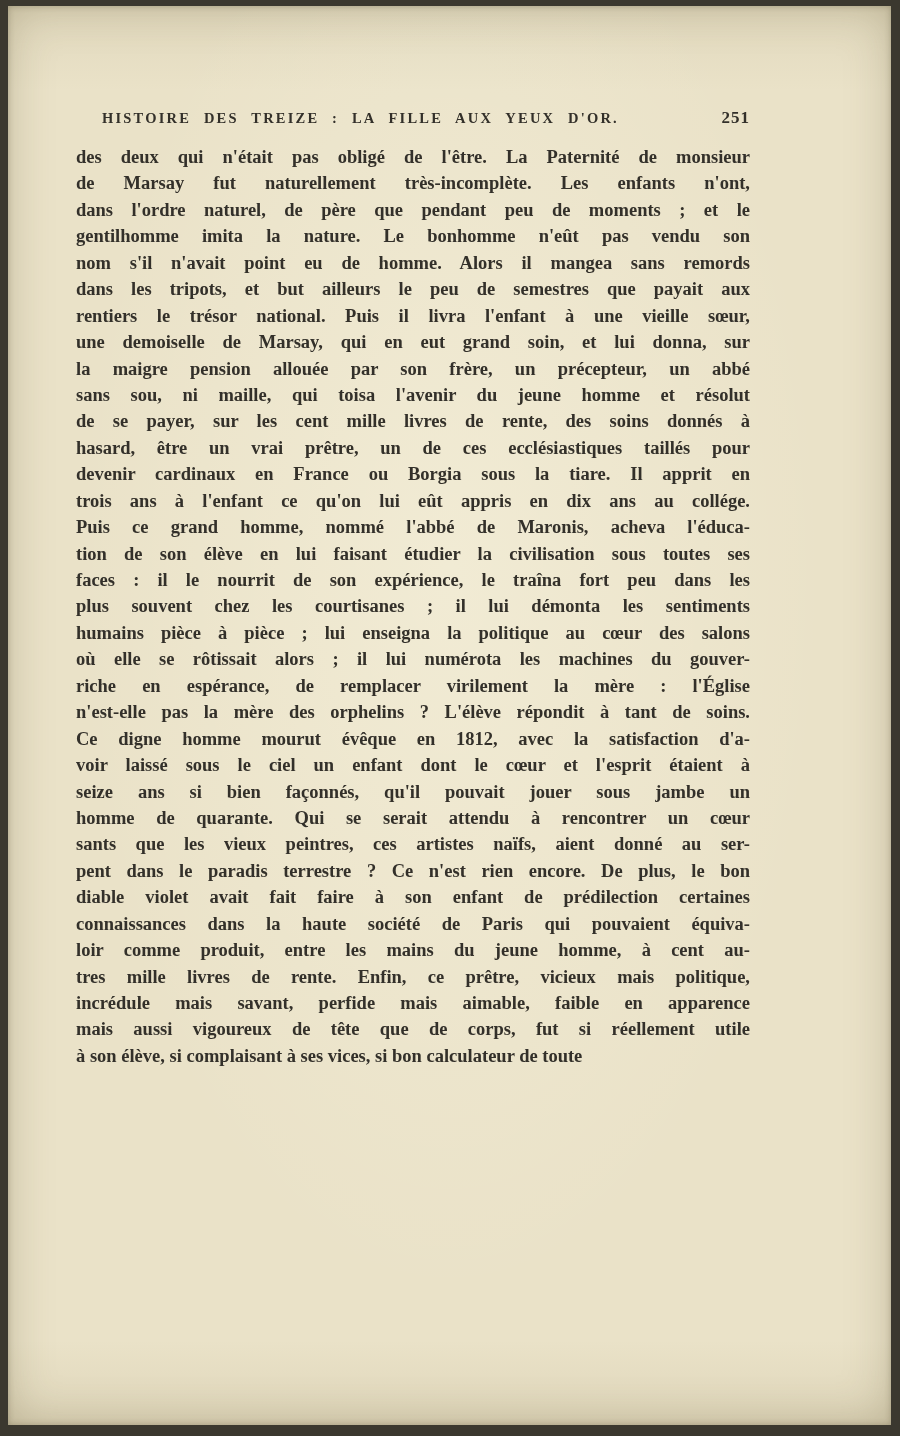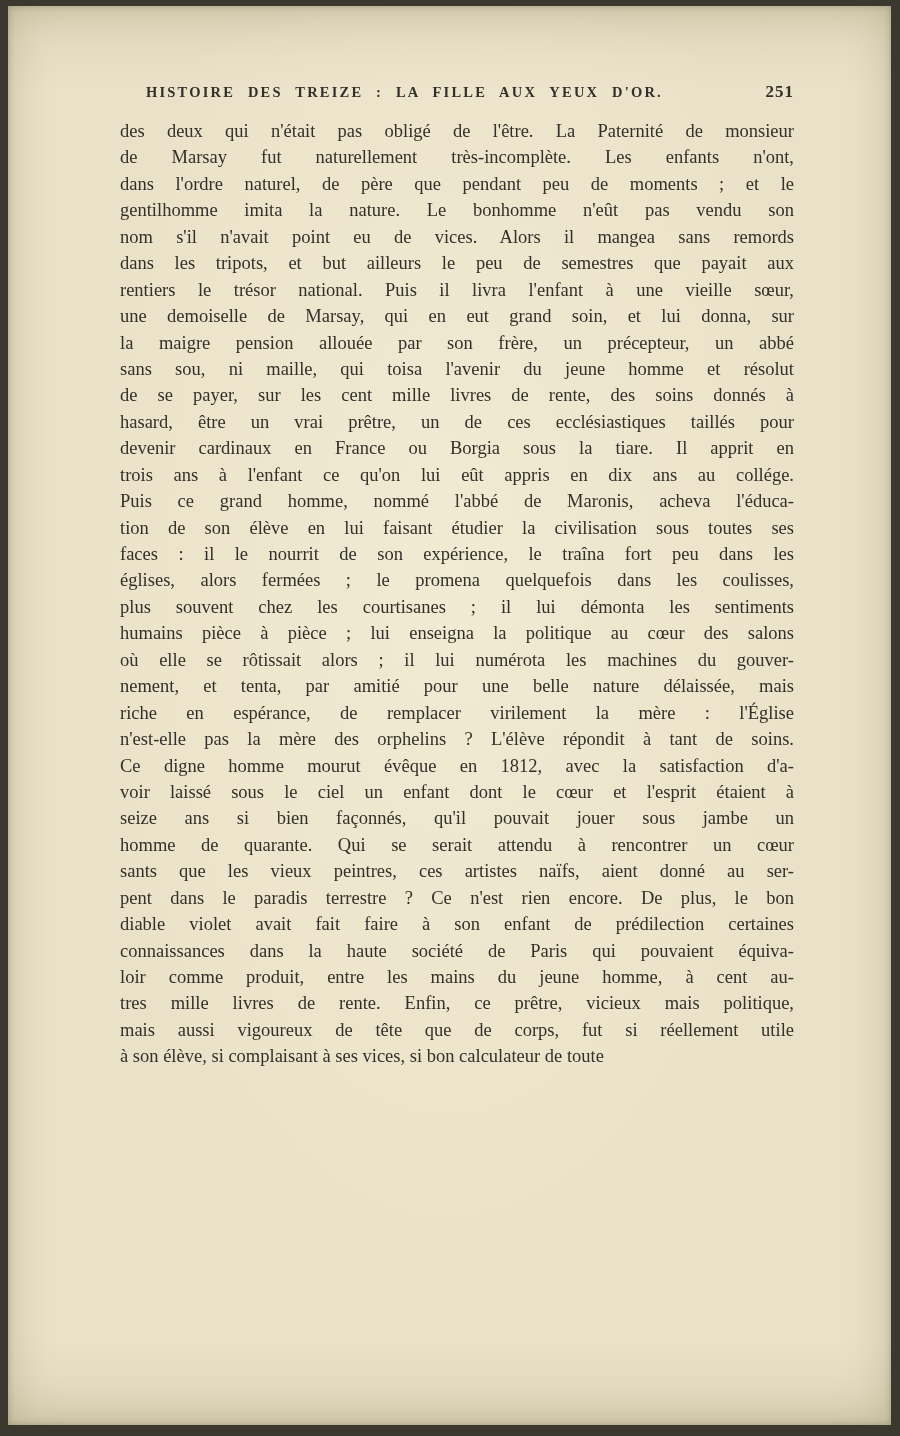--- a/index.html
+++ b/index.html
@@ -22,22 +22,22 @@
     background-image:
       radial-gradient(ellipse at 50% 40%, rgba(255,252,235,0.35), rgba(0,0,0,0) 60%),
       linear-gradient(to bottom, rgba(120,105,60,0.08), rgba(0,0,0,0) 6%, rgba(0,0,0,0) 94%, rgba(120,105,60,0.10));
     box-shadow:
       inset 0 0 46px rgba(95,82,45,0.28),
       inset 0 0 6px rgba(60,52,30,0.30);
     color:var(--ink);
   }
   .content{
     width:674px;
-    margin:0 auto 0 112px;
-    padding-top:76px;
+    margin:0 auto 0 68px;
+    padding-top:102px;
   }
   .running-head{
     display:flex;
     align-items:baseline;
     justify-content:space-between;
     padding-left:26px;
     margin-bottom:16px;
   }
   .running-head .title{
     font-size:14.5px;
@@ -49,20 +49,21 @@
   .running-head .folio{
     font-size:17px;
     font-weight:700;
     letter-spacing:1px;
     text-align:center;
   }
   .page-text{
     font-size:18.5px;
     line-height:26.45px;
     text-rendering:optimizeLegibility;
+    font-weight:bold;
   }
   .page-text .line{
     text-align:justify;
     text-align-last:justify;
     white-space:normal;
     overflow:hidden;
     height:26.45px;
   }
   .page-text .line.last{
     text-align-last:left;
@@ -75,47 +76,46 @@
   <div class="content">
     <div class="running-head">
       <span class="title">HISTOIRE DES TREIZE : LA FILLE AUX YEUX D'OR.</span>
       <span class="folio">251</span>
     </div>
     <div class="page-text">
         <div class="line">des deux qui n'était pas obligé de l'être. La Paternité de monsieur</div>
         <div class="line">de Marsay fut naturellement très-incomplète. Les enfants n'ont,</div>
         <div class="line">dans l'ordre naturel, de père que pendant peu de moments ; et le</div>
         <div class="line">gentilhomme imita la nature. Le bonhomme n'eût pas vendu son</div>
-        <div class="line">nom s'il n'avait point eu de vices. Alors il mangea sans remords</div>
+        <div class="line">nom s'il n'avait point eu de homme. Alors il mangea sans remords</div>
         <div class="line">dans les tripots, et but ailleurs le peu de semestres que payait aux</div>
         <div class="line">rentiers le trésor national. Puis il livra l'enfant à une vieille sœur,</div>
         <div class="line">une demoiselle de Marsay, qui en eut grand soin, et lui donna, sur</div>
         <div class="line">la maigre pension allouée par son frère, un précepteur, un abbé</div>
         <div class="line">sans sou, ni maille, qui toisa l'avenir du jeune homme et résolut</div>
         <div class="line">de se payer, sur les cent mille livres de rente, des soins donnés à</div>
         <div class="line">hasard, être un vrai prêtre, un de ces ecclésiastiques taillés pour</div>
         <div class="line">devenir cardinaux en France ou Borgia sous la tiare. Il apprit en</div>
         <div class="line">trois ans à l'enfant ce qu'on lui eût appris en dix ans au collége.</div>
         <div class="line">Puis ce grand homme, nommé l'abbé de Maronis, acheva l'éduca-</div>
         <div class="line">tion de son élève en lui faisant étudier la civilisation sous toutes ses</div>
         <div class="line">faces : il le nourrit de son expérience, le traîna fort peu dans les</div>
-        <div class="line">églises, alors fermées ; le promena quelquefois dans les coulisses,</div>
         <div class="line">plus souvent chez les courtisanes ; il lui démonta les sentiments</div>
         <div class="line">humains pièce à pièce ; lui enseigna la politique au cœur des salons</div>
         <div class="line">où elle se rôtissait alors ; il lui numérota les machines du gouver-</div>
-        <div class="line">nement, et tenta, par amitié pour une belle nature délaissée, mais</div>
         <div class="line">riche en espérance, de remplacer virilement la mère : l'Église</div>
         <div class="line">n'est-elle pas la mère des orphelins ? L'élève répondit à tant de soins.</div>
         <div class="line">Ce digne homme mourut évêque en 1812, avec la satisfaction d'a-</div>
         <div class="line">voir laissé sous le ciel un enfant dont le cœur et l'esprit étaient à</div>
         <div class="line">seize ans si bien façonnés, qu'il pouvait jouer sous jambe un</div>
         <div class="line">homme de quarante. Qui se serait attendu à rencontrer un cœur</div>
         <div class="line">sants que les vieux peintres, ces artistes naïfs, aient donné au ser-</div>
         <div class="line">pent dans le paradis terrestre ? Ce n'est rien encore. De plus, le bon</div>
         <div class="line">diable violet avait fait faire à son enfant de prédilection certaines</div>
         <div class="line">connaissances dans la haute société de Paris qui pouvaient équiva-</div>
         <div class="line">loir comme produit, entre les mains du jeune homme, à cent au-</div>
         <div class="line">tres mille livres de rente. Enfin, ce prêtre, vicieux mais politique,</div>
+        <div class="line">incrédule mais savant, perfide mais aimable, faible en apparence</div>
         <div class="line">mais aussi vigoureux de tête que de corps, fut si réellement utile</div>
         <div class="line last">à son élève, si complaisant à ses vices, si bon calculateur de toute</div>
       </div>
   </div>
 </div>
 
 </body></html>

